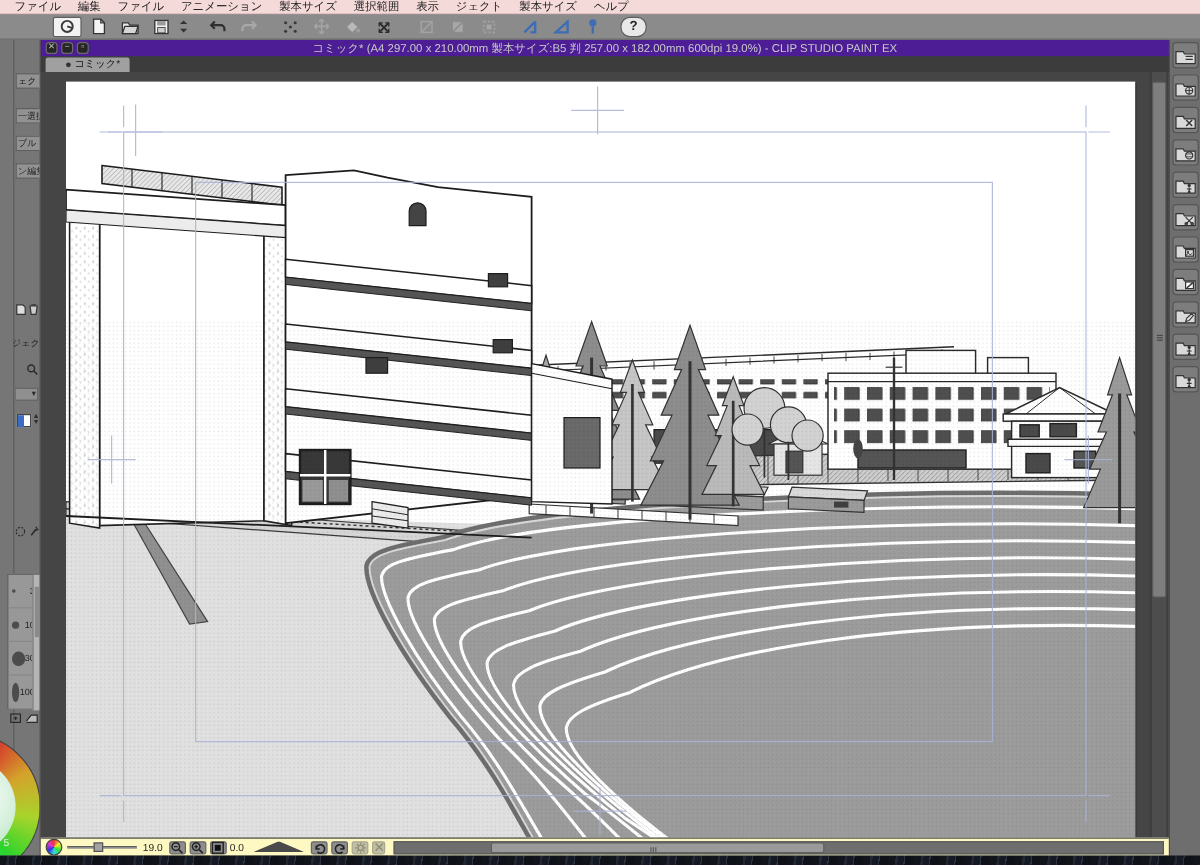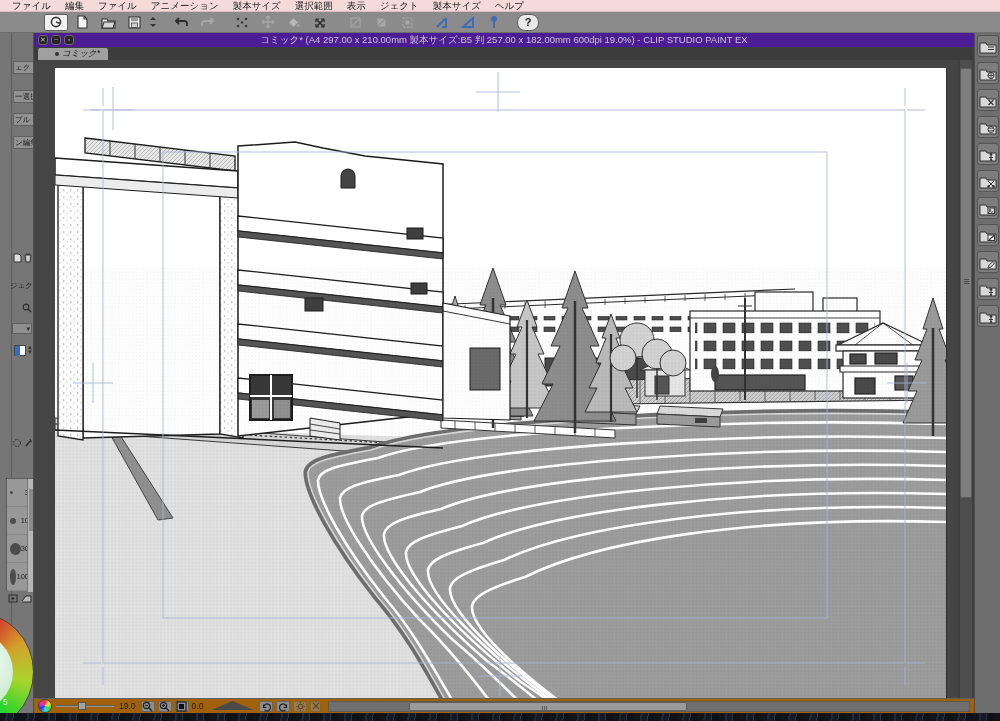--- a/index.html
+++ b/index.html
@@ -15,35 +15,35 @@
   .tbtn.helpb{background:#e8e8e8;border:1px solid #5f5f5f;border-radius:8px;width:22px;}
   .tgap{width:9px;}
   .helpq{font-size:11px;font-weight:bold;color:#222;}
 
   .titlebar{position:absolute;left:34px;top:33px;width:940px;height:14px;background:#4c1d95;z-index:25;}
   .titlebar .ttext{position:absolute;left:0;right:0;top:1px;text-align:center;font-size:9.5px;color:#c9c9c9;white-space:nowrap;}
   .winbtns{position:absolute;left:4px;top:2px;display:flex;gap:3px;}
   .wbtn{width:10px;height:10px;background:#262626;border:1px solid #6a6a6a;border-radius:3px;color:#c2c2c2;font-size:7px;line-height:8px;text-align:center;}
 
   .tabstrip{position:absolute;left:34px;top:47px;width:940px;height:13px;background:#3c3c3c;z-index:25;}
-  .doctab{position:absolute;left:4px;top:1px;width:70px;height:12px;background:#a0a0a0;border-radius:2px 2px 0 0;display:flex;align-items:center;gap:3px;padding-left:17px;font-style:italic;}
+  .doctab{position:absolute;left:4px;top:1px;width:70px;height:12px;background:#a0a0a0;border-radius:2px 2px 0 0;display:flex;align-items:center;gap:3px;padding-left:17px;}
   .doctab .dot{width:4px;height:4px;border-radius:50%;background:#333;}
   .doctab .tlabel{font-size:8.5px;color:#111;white-space:nowrap;}
 
   
   .canvaswrap{position:absolute;left:34px;top:60px;width:924px;height:638px;background:#454545;overflow:hidden;z-index:10;}
   .page{position:absolute;left:21px;top:8px;width:891px;height:630px;background:#ffffff;box-shadow:1px 1px 0 #2e2e2e;}
   .vscroll{position:absolute;left:958px;top:60px;width:16px;height:638px;background:#3f3f3f;z-index:12;}
   .vscroll .vtrack{position:absolute;left:2px;top:0;width:12px;height:100%;background:#4d4d4d;}
   .vscroll .vthumb{position:absolute;left:2px;top:8px;width:12px;height:430px;background:#7e7e7e;border:1px solid #5a5a5a;border-radius:2px;}
   .grip{position:absolute;left:3px;display:flex;flex-direction:column;gap:1px;}
   .grip i{display:block;width:5px;height:1px;background:#4a4a4a;}
 
   
-  .bottombar{position:absolute;left:34px;top:698px;width:940px;height:15px;background:#a16207;border-top:1px solid #5e5e5e;display:flex;align-items:center;z-index:26;padding-left:4px;}
+  .bottombar{position:absolute;left:34px;top:698px;width:940px;height:15px;background:#fef9c3;border-top:1px solid #5e5e5e;display:flex;align-items:center;z-index:26;padding-left:4px;}
   .wheelicon{width:14px;height:14px;border-radius:50%;margin-right:4px;background:conic-gradient(#e33,#ee3,#3d3,#3dd,#33d,#d3d,#e33);border:1px solid #444;}
   .navslider{position:relative;width:58px;height:10px;margin-right:5px;}
   .navslider .groove{position:absolute;left:0;right:0;top:4px;height:2px;background:#5d5d5d;border-bottom:1px solid #999;}
   .navslider .thumbk{position:absolute;left:22px;top:1px;width:8px;height:8px;background:#a2a2a2;border:1px solid #555;}
   .sval{font-size:8.5px;color:#1d1d1d;margin-right:5px;white-space:nowrap;}
   .sbtn{width:14px;height:11px;background:#8e8e8e;border:1px solid #666;border-radius:2px;margin-right:3px;display:flex;align-items:center;justify-content:center;}
   .sbtn.dim{opacity:.55;}
   .tri{width:42px;height:10px;margin:0 6px 0 3px;position:relative;}
   .tri .ramp{position:absolute;left:0;bottom:1px;width:42px;height:9px;background:#4a4a4a;clip-path:polygon(0 100%,50% 0,100% 100%);}
   .hscroll{position:relative;flex:1;height:11px;background:#6e6e6e;border:1px solid #5a5a5a;margin:0 4px;}

